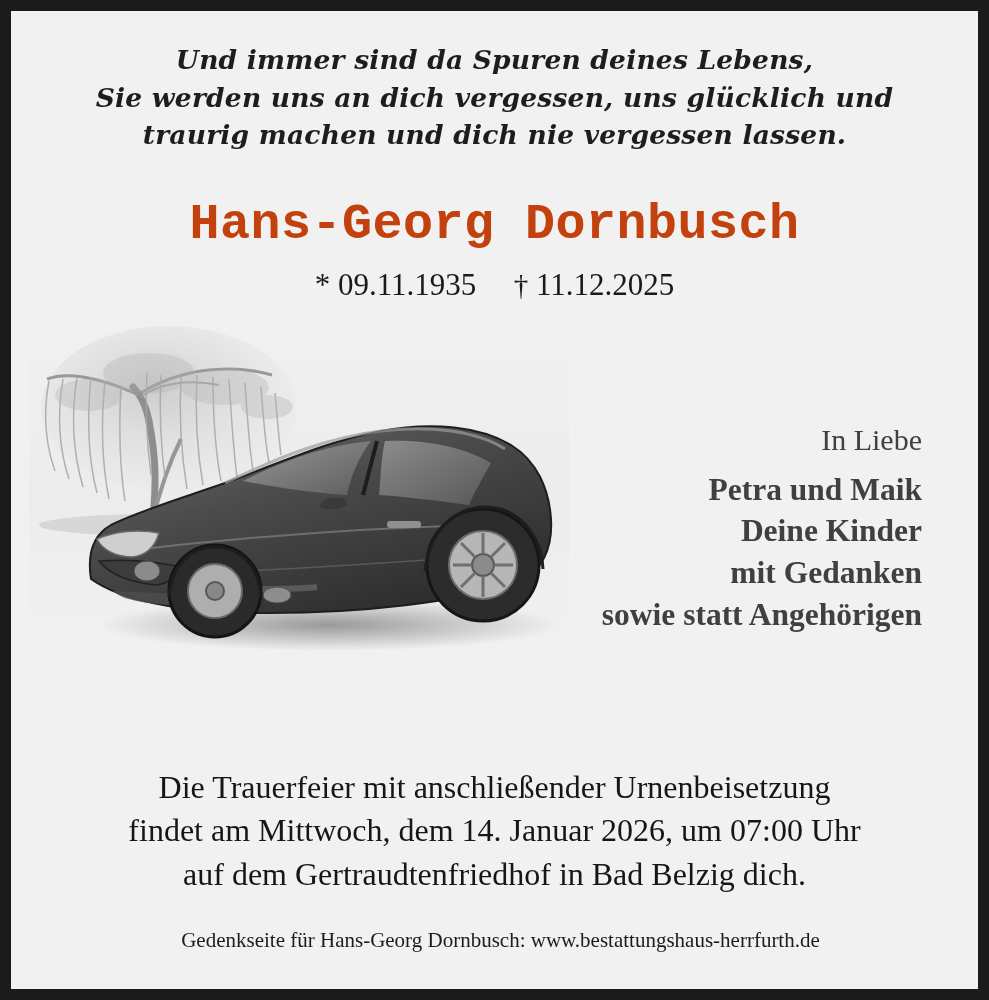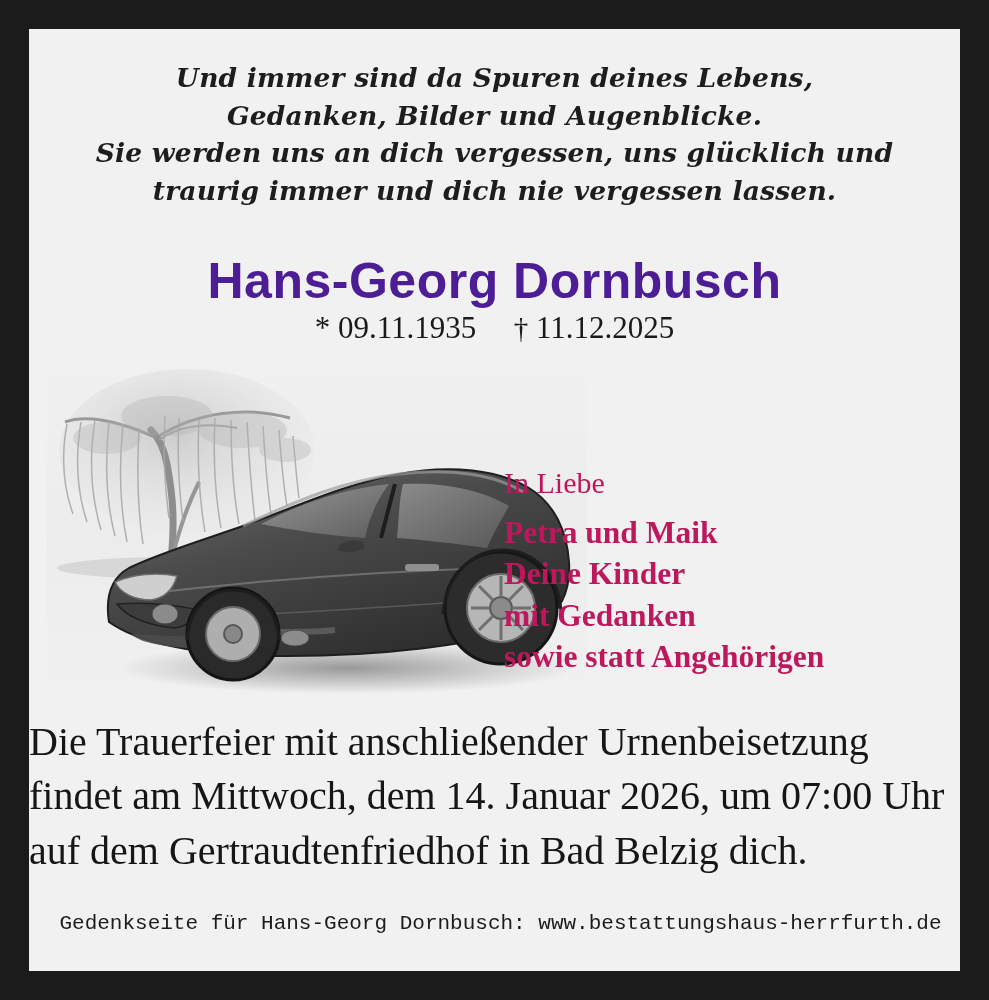--- a/index.html
+++ b/index.html
@@ -6,21 +6,21 @@
     margin: 0;
     padding: 0;
     background: #ffffff;
   }
   .page {
     width: 989px;
     height: 1000px;
     position: relative;
     background: #1b1b1b;
     box-sizing: border-box;
-    padding: 29px;
+    padding: 11px;
     overflow: hidden;
     font-family: "Liberation Serif", serif;
   }
   .card {
     width: 100%;
     height: 100%;
     background: #f1f1f1;
     position: relative;
     box-sizing: border-box;
     overflow: hidden;
@@ -37,30 +37,31 @@
     line-height: 1.42;
     color: #1d1d1d;
     letter-spacing: 0.2px;
   }
   .poem div { white-space: nowrap; }
 
   
   .name {
     text-align: center;
     margin-top: 42px;
-    font-family: Liberation Sans, sans-serif;
+    font-family: Liberation Mono, monospace;
     font-weight: bold;
     font-size: 50px;
     letter-spacing: 0.5px;
-    color: #4c1d95;
+    color: #c2410c;
   }
 
   
   .dates {
     text-align: center;
+    margin-top: 14px;
     font-family: "Liberation Serif", serif;
     font-size: 31px;
     color: #1a1a1a;
   }
   .dates .sep { display: inline-block; width: 22px; }
   .dagger { font-size: 29px; }
 
   
   .middle {
     position: relative;
@@ -76,70 +77,70 @@
     height: 358px;
     overflow: hidden;
   }
   .artwork svg { display: block; }
 
   .family {
     position: absolute;
     right: 56px;
     top: 120px;
     width: 400px;
-    text-align: left;
-    color: #be185d;
+    text-align: right;
+    color: #404040;
   }
   .family .lead {
     font-family: "Liberation Serif", serif;
     font-size: 30px;
     margin-bottom: 12px;
   }
   .family .bold {
     font-family: "Liberation Serif", serif;
     font-weight: bold;
     font-size: 31.5px;
     line-height: 1.32;
   }
 
   
   .service {
     position: absolute;
     left: 0;
     right: 0;
     bottom: 92px;
-    font-family: "Liberation Serif", serif;
-    font-size: 40px;
+    text-align: center;
+    font-family: "Liberation Serif", serif;
+    font-size: 32px;
     line-height: 1.37;
     color: #161616;
   }
 
   
   .memorial {
     position: absolute;
     left: 12px;
     right: 0;
     bottom: 36px;
     text-align: center;
-    font-family: Liberation Mono, monospace;
+    font-family: Liberation Serif, serif;
     font-size: 21px;
     color: #1c1c1c;
   }
 </style>
 </head>
 <body>
 
 <div class="page">
   <div class="card">
 
     <div class="poem">
       <div>Und immer sind da Spuren deines Lebens,</div>
-      <div>Gedanken, Bilder und Augenblicke.</div>
       <div>Sie werden uns an dich vergessen, uns glücklich und</div>
-      <div>traurig immer und dich nie vergessen lassen.</div>
+      <div>traurig machen und dich nie vergessen lassen.</div>
     </div>
 
     <div class="name">Hans-Georg Dornbusch</div>
 
     <div class="dates">
       <span>*</span>
       <span>09.11.1935</span>
       <span class="sep"></span>
       <span class="dagger">†</span>
       <span>11.12.2025</span>

